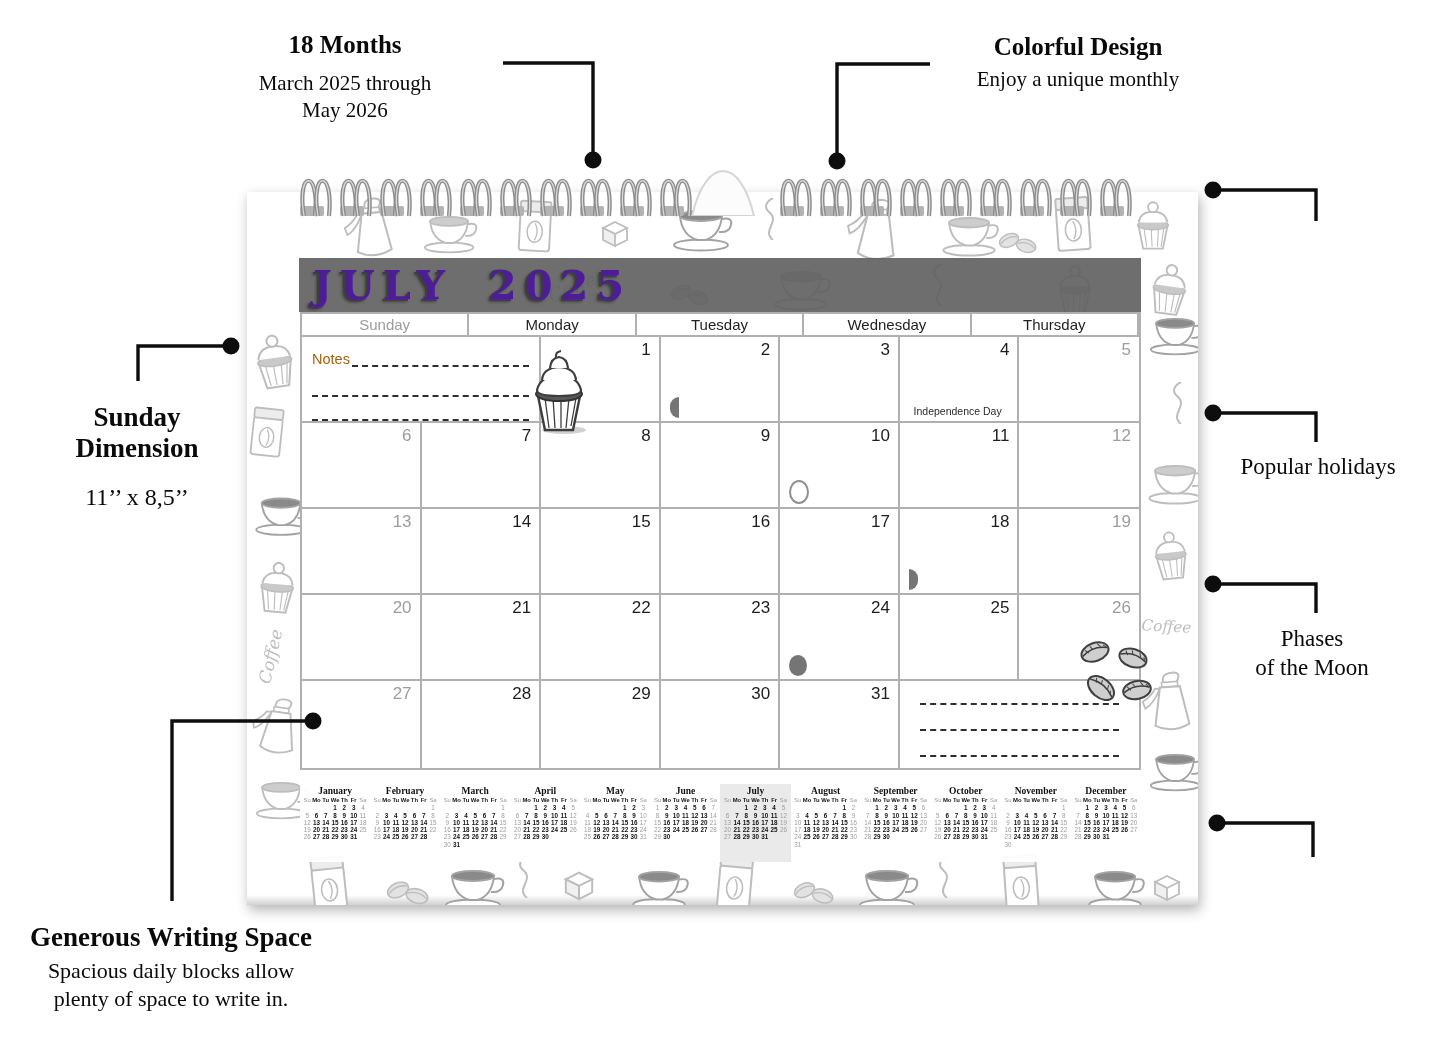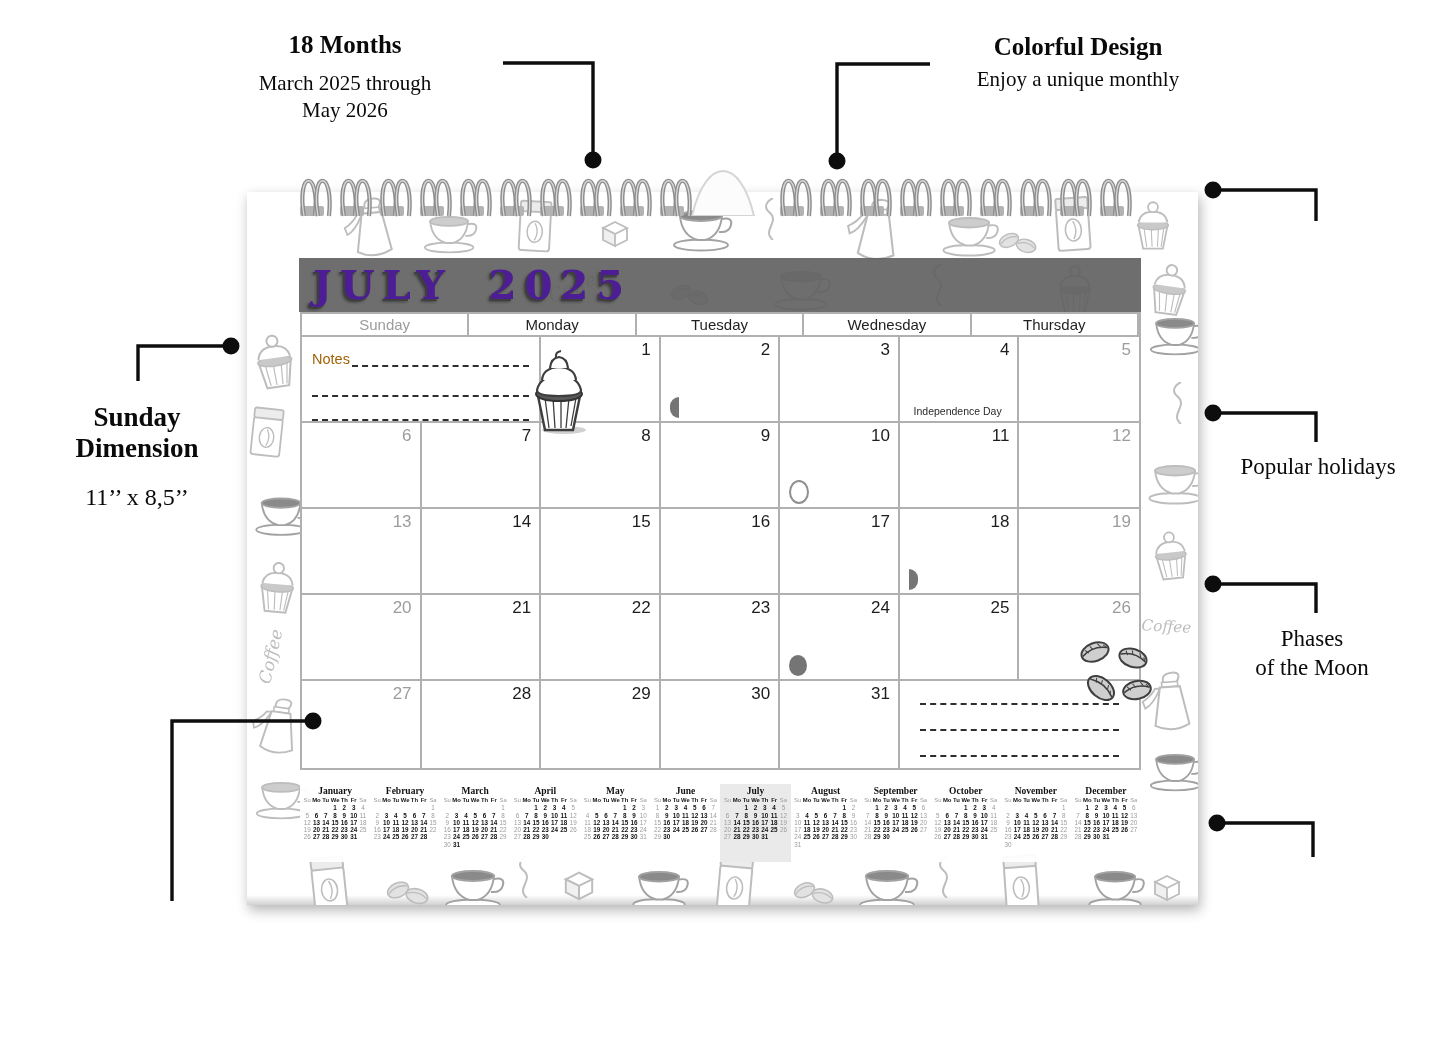--- a/index.html
+++ b/index.html
@@ -99,20 +99,25 @@
     <div class="co-line lg">of the Moon</div>
   </div>
 
 
   <div class="callout" style="left:137px;top:402px">
     <div class="co-title big">Sunday</div>
     <div class="co-title big">Dimension</div>
     <div class="co-line xl" style="margin-top:18px">11’’ x 8,5’’</div>
   </div>
 
+  <div class="callout" style="left:171px;top:922px">
+    <div class="co-title big">Generous Writing Space</div>
+    <div class="co-line md" style="margin-top:4px">Spacious daily blocks allow</div>
+    <div class="co-line md">plenty of space to write in.</div>
+  </div>
 
   <div class="page">
     <div id="doodles">
         <span class="doodle" style="left:96px;top:4px;transform:scale(1) rotate(-5deg)"><svg width="54" height="64" viewBox="0 0 54 64">
             <path d="M24 14 Q21 3 33 3 Q44 3 36 14" fill="none" stroke="#bdbdbd" stroke-width="2"></path>
             <rect x="22" y="12" width="16" height="5" fill="#fff" stroke="#bdbdbd" stroke-width="1.6"></rect>
             <path d="M20 17 H40 L47 55 Q29 64 13 55 Z" fill="#fff" stroke="#bdbdbd" stroke-width="2"></path>
             <path d="M20 18 Q12 34 4 37 L2 30 Q11 25 15 18 Z" fill="#fff" stroke="#bdbdbd" stroke-width="1.8"></path>
           </svg></span>
         <span class="doodle" style="left:168px;top:16px;transform:scale(0.9) rotate(0deg)"><svg width="70" height="48" viewBox="0 0 70 48">

